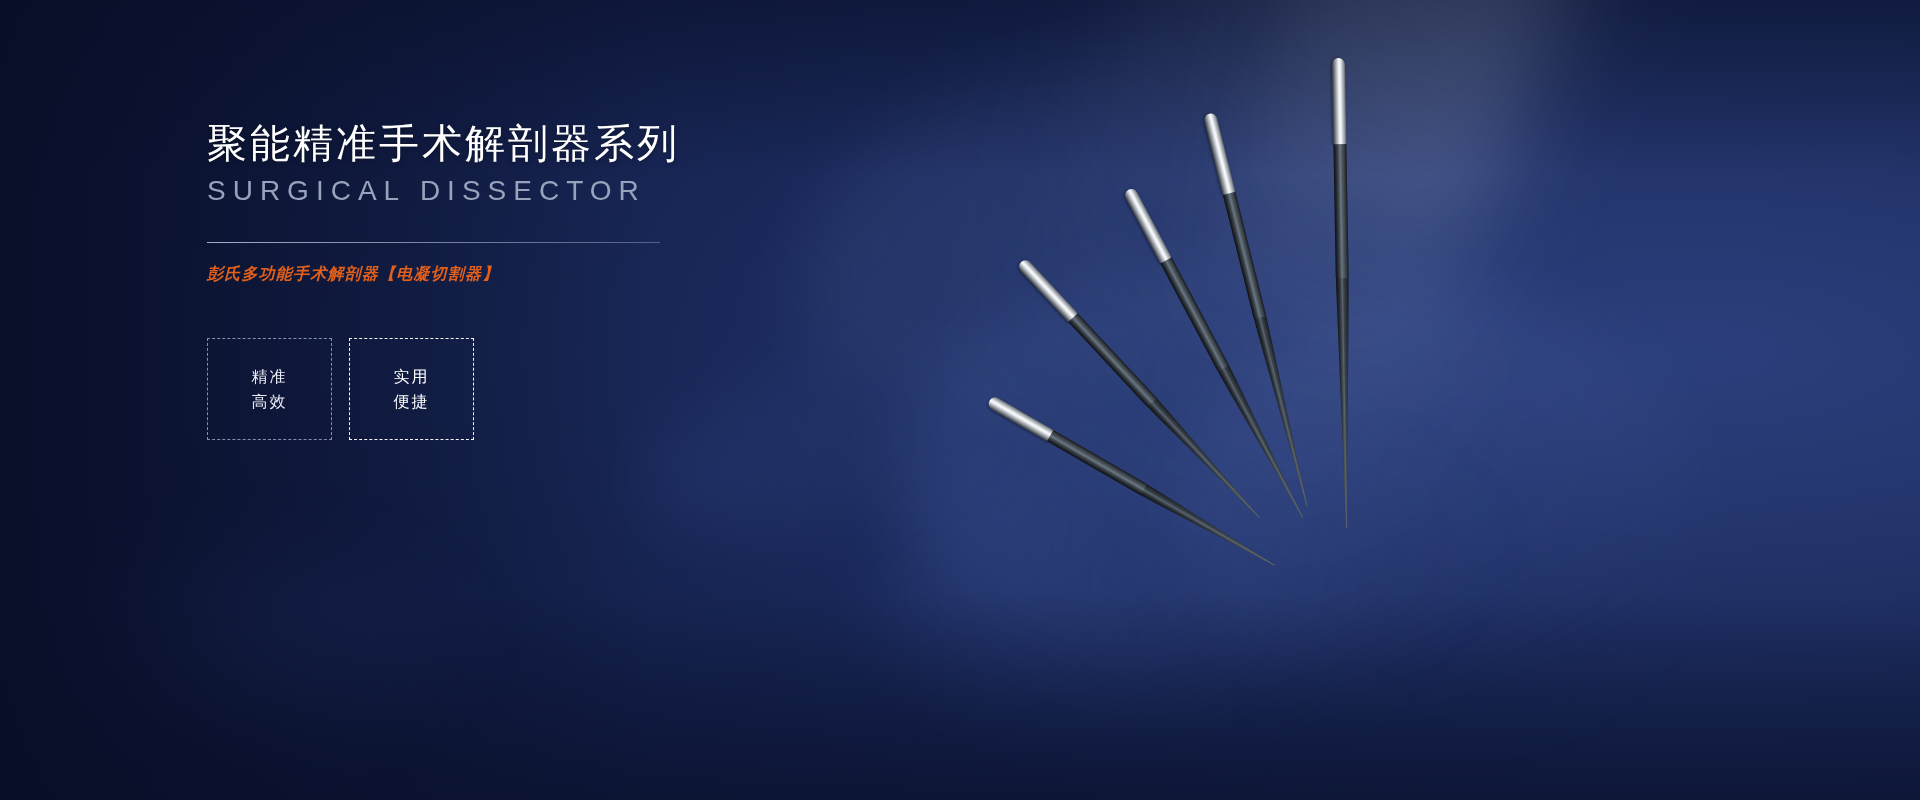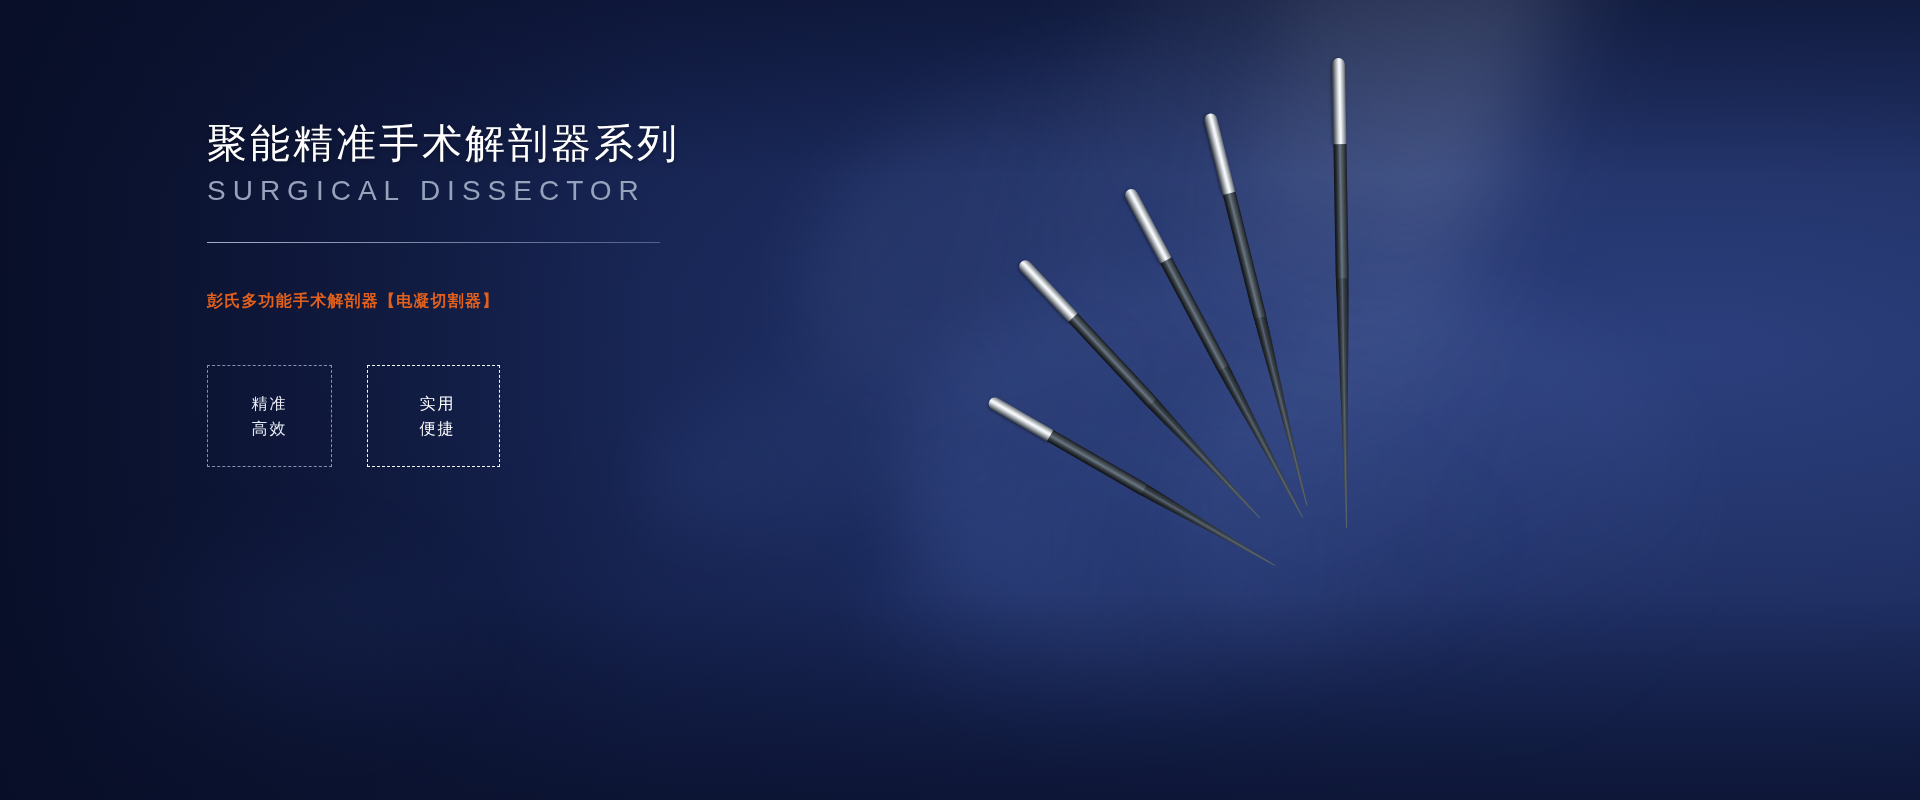--- a/index.html
+++ b/index.html
@@ -116,53 +116,53 @@
     line-height: 1.22;
     white-space: nowrap;
   }
   .divider {
     margin-top: 34px;
     width: 453px;
     height: 1px;
     background: linear-gradient(90deg, rgba(188,200,224,0.85), rgba(150,166,200,0.45));
   }
   .subtitle {
-    margin-top: 48px;
+    margin-top: 21px;
     font-size: 16px;
     font-weight: bold;
     letter-spacing: 1.2px;
     color: #e2601b;
     white-space: nowrap;
+    font-style: italic;
   }
 
   
   .features {
     margin-top: 53px;
     display: flex;
-    gap: 35px;
+    gap: 17px;
     align-items: flex-end;
   }
   .feature {
     width: 123px;
     height: 100px;
     display: flex;
     flex-direction: column;
     align-items: center;
     justify-content: center;
     gap: 7px;
     border: 1px dashed rgba(173,186,214,0.75);
     color: #e8ecf5;
     font-size: 16px;
     letter-spacing: 2px;
     line-height: 1.1;
   }
   .feature.accent {
     border-color: rgba(255,255,255,0.97);
     color: #ffffff;
-    padding-left: 8px;
   }
 
   
   .instruments {
     position: absolute;
     left: 0; top: 0;
     width: 1920px; height: 800px;
     pointer-events: none;
   }
   .tool {

